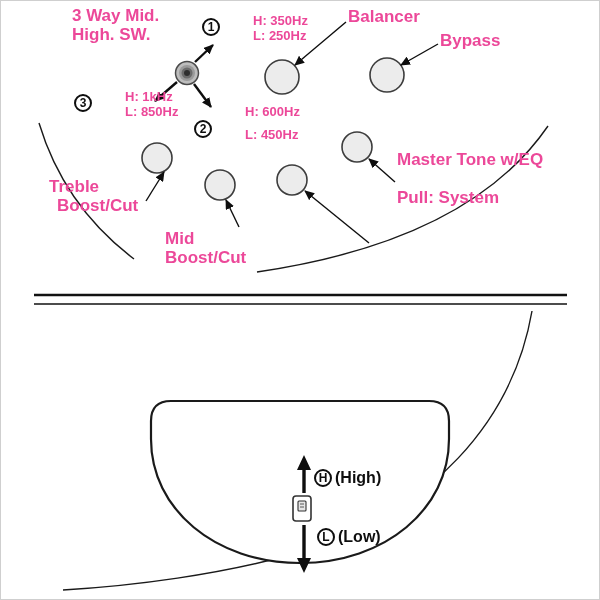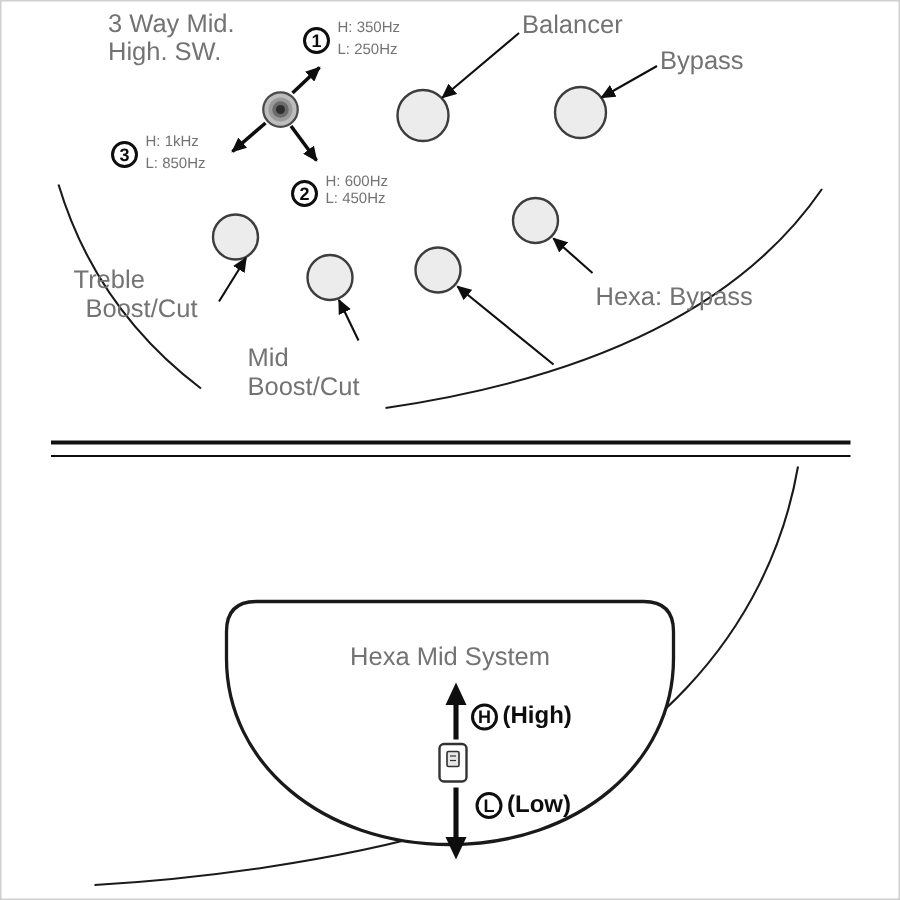--- a/index.html
+++ b/index.html
@@ -8,27 +8,27 @@
     width:598px;height:598px;
     border:1px solid #cfcfcf;
     background:#ffffff;
     font-family:"Liberation Sans","DejaVu Sans",sans-serif;
     color:#0e0e0e;
     overflow:hidden;
   }
   #wires{position:absolute;left:0;top:0;}
   .lbl{
     position:absolute;
-    font-weight:normal;
+    font-weight:bold;
     line-height:1.05;
     white-space:nowrap;
-    color:#737373;
+    color:#ec4899;
   }
   .big{font-size:17px;}
-  .freq{font-size:10px;}
+  .freq{font-size:13px;margin-left:28px;}
   .circ{
     position:absolute;
     box-sizing:border-box;
     width:18px;height:18px;
     border:2px solid #0e0e0e;
     border-radius:50%;
     display:flex;align-items:center;justify-content:center;
     font-size:12px;font-weight:bold;
     background:#fff;
   }
@@ -123,36 +123,36 @@
 
   <span class="circ" style="left:201px;top:17px">1</span>
   <div class="lbl freq" style="left:224px;top:13px">H: 350Hz</div>
   <div class="lbl freq" style="left:224px;top:28px">L: 250Hz</div>
 
   <span class="circ" style="left:73px;top:93px">3</span>
   <div class="lbl freq" style="left:96px;top:89px">H: 1kHz</div>
   <div class="lbl freq" style="left:96px;top:104px">L: 850Hz</div>
 
   <span class="circ" style="left:193px;top:119px">2</span>
-  <div class="lbl freq" style="left:216px;top:116px">H: 600Hz</div>
+  <div class="lbl freq" style="left:216px;top:104px">H: 600Hz</div>
   <div class="lbl freq" style="left:216px;top:127px">L: 450Hz</div>
 
   <div class="lbl big" style="left:347px;top:7px">Balancer</div>
   <div class="lbl big" style="left:439px;top:31px">Bypass</div>
 
   <div class="lbl big" style="left:48px;top:177px">Treble</div>
   <div class="lbl big" style="left:56px;top:196px">Boost/Cut</div>
 
   <div class="lbl big" style="left:164px;top:229px">Mid</div>
   <div class="lbl big" style="left:164px;top:248px">Boost/Cut</div>
 
 
-  <div class="lbl big" style="left:396px;top:188px">Hexa: Bypass</div>
+  <div class="lbl big" style="left:396px;top:150px">Master Tone w/EQ</div>
+  <div class="lbl big" style="left:396px;top:188px">Pull: System</div>
 
-  <div class="lbl big center" style="left:149px;top:428px;width:300px">Hexa Mid System</div>
 
   <div class="hexrow" style="left:313px;top:468px">
     <span class="circ2">H</span>
     <span>(High)</span>
   </div>
 
   <div class="hexrow" style="left:316px;top:527px">
     <span class="circ2">L</span>
     <span>(Low)</span>
   </div>

